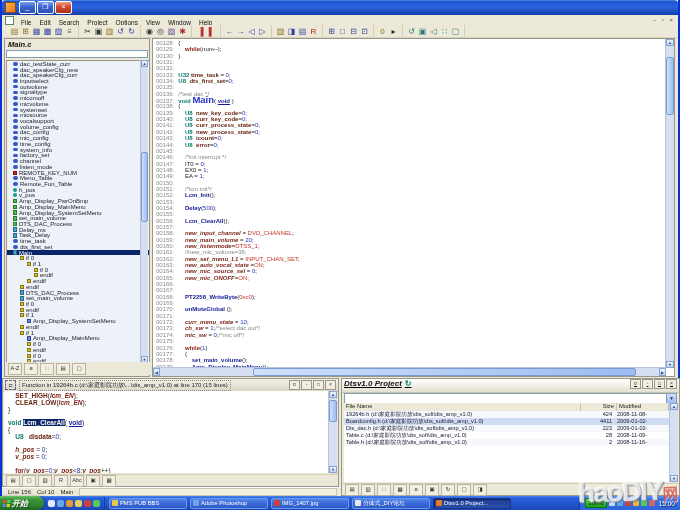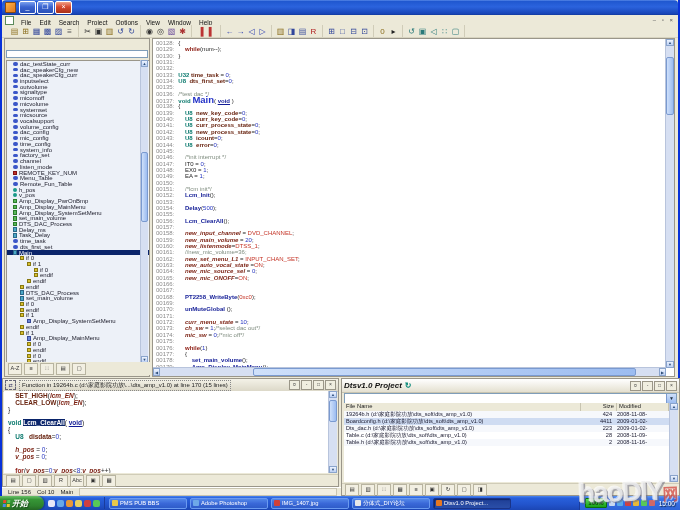--- a/index.html
+++ b/index.html
@@ -99,22 +99,22 @@
   #fn-code{position:absolute;left:1px;top:12px;right:9px;bottom:13px;background:#fff;overflow:hidden;
     border-right:1px solid #c8c4b0;padding:2px 0 0 4px;}
   .fl{height:6.8px;line-height:6.8px;font-size:6.5px;white-space:pre;}
   #fn-vscroll{position:absolute;right:1px;top:12px;width:8px;bottom:13px;background:#d6dff2;border-left:1px solid #b8c4dc;}
   #fn-toolbar{position:absolute;left:0;bottom:0;width:100%;height:12px;background:#ece9d8;display:flex;
     align-items:center;gap:2px;padding-left:3px;box-sizing:border-box;border-top:1px solid #d0ccb8;}
 
   
   #project-panel{position:absolute;left:339px;top:378px;width:339px;height:118px;background:#ece9d8;
     border:1px solid #9a968a;box-sizing:border-box;}
-  #project-title-row{height:13px;background:linear-gradient(#ffffff,#e4e0d0);display:flex;align-items:center;
-    padding:0 2px;border-bottom:1px solid #c8c4b0;}
+  #project-title-row{height:13px;background:linear-gradient(#ffffff,#e4e0d0);display:flex;align-items:flex-start;
+    padding:0 2px;border-bottom:1px solid #c8c4b0;text-decoration:underline;}
   #project-title{font-size:8px;font-weight:bold;font-style:italic;color:#111;white-space:nowrap;}
   .sync-icon{color:#0a8a7a;font-weight:bold;font-size:8px;margin-left:3px;}
   #project-combo{position:absolute;left:2px;top:14px;right:2px;height:9px;background:#fff;border:1px solid #7f9db9;}
   .combo-btn{position:absolute;right:0;top:0;width:9px;height:100%;background:linear-gradient(#cfe0fa,#9cbcf0);
     border-left:1px solid #7a9ad0;font-size:5px;color:#234;text-align:center;line-height:8px;}
   #project-header{position:absolute;left:2px;top:24px;right:10px;height:8px;background:#ece9d8;display:flex;
     font-size:5.8px;color:#222;border-bottom:1px solid #c8c4b0;}
   #project-header span{border-right:1px solid #c8c4b0;padding:0 2px;box-sizing:border-box;}
   .col-name{flex:1;}
   .col-size{width:36px;text-align:right;}
@@ -239,20 +239,21 @@
         <div class="tb-group">
           <span class="tb-icon" style="color: rgb(42, 122, 122);">↺</span>
           <span class="tb-icon" style="color: rgb(42, 122, 122);">▣</span>
           <span class="tb-icon" style="color: rgb(42, 122, 122);">◁</span>
           <span class="tb-icon" style="color: rgb(42, 122, 122);">∷</span>
           <span class="tb-icon" style="color: rgb(42, 122, 122);">▢</span>
         </div>
       </div>
 
     <div id="symbol-panel" class="panel-border">
+      <div id="symbol-title">Main.c</div>
       <input id="symbol-filter" value="" style="">
       <div id="symbol-list">
           <div class="sym-row" style="padding-left: 6px;">
             <span class="si si-v"></span>
             <span>dac_testState_curr</span>
           </div>
           <div class="sym-row" style="padding-left: 6px;">
             <span class="si si-v"></span>
             <span>dac_speakerCfg_new</span>
           </div>

